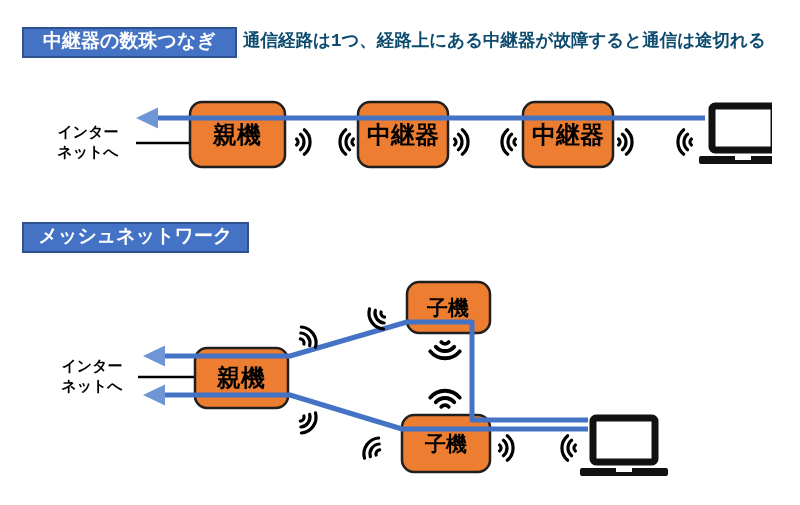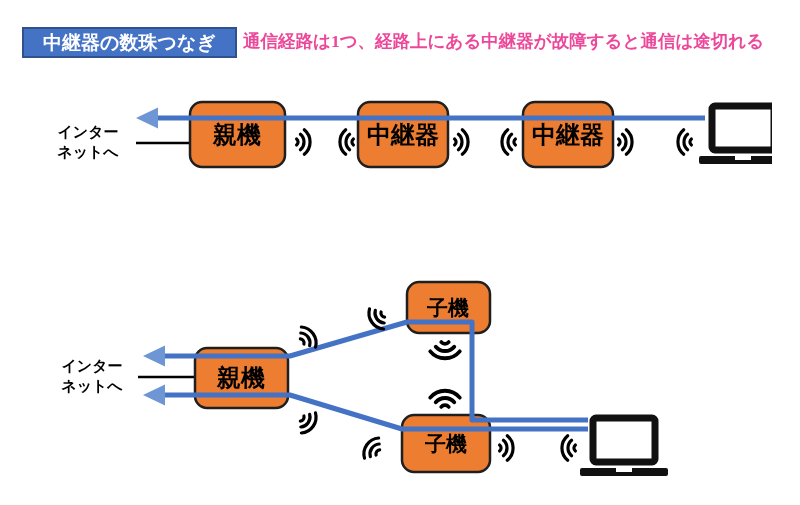--- a/index.html
+++ b/index.html
@@ -1,20 +1,20 @@
 <!DOCTYPE html>
 <html><head>
 <meta charset="utf-8">
 <style>
   html,body{margin:0;padding:0;background:#fff;}
   .page{position:relative;width:772px;height:505px;background:#fff;overflow:hidden;
-        font-family:Liberation Serif, serif;}
+        font-family:Liberation Mono, monospace;}
   .hdr-badge{position:absolute;background:#4472C4;border:2px solid #2F528F;color:#fff;
              font-weight:bold;font-size:19px;height:27px;line-height:27px;text-align:center;}
-  .desc{position:absolute;color:#ec4899;font-weight:bold;font-size:17.5px;height:31px;line-height:31px;
+  .desc{position:absolute;color:#0c4a6e;font-weight:bold;font-size:17.5px;height:31px;line-height:31px;
         white-space:nowrap;}
   svg.diagram{position:absolute;left:0;width:800px;display:block;}
   .node{fill:#ED7D31;stroke:#1F1F1F;stroke-width:2.5px;}
   .nlabel{font-weight:bold;fill:#000;text-anchor:middle;font-size:24px;}
   .nlabel-sm{font-weight:bold;fill:#000;text-anchor:middle;font-size:21px;}
   .inet{font-weight:bold;fill:#000;text-anchor:middle;font-size:15px;}
   .blueline{stroke:#4472C4;stroke-width:5px;fill:none;stroke-linejoin:round;}
   .ahead{fill:#6E96D4;}
   .blkline{stroke:#000;stroke-width:2.5px;}
 </style>
@@ -59,20 +59,21 @@
     <use href="#wifi-r" transform="translate(294,52)"></use>
     <use href="#wifi-r" transform="translate(356,52) scale(-1,1)"></use>
     <use href="#wifi-r" transform="translate(452,52)"></use>
     <use href="#wifi-r" transform="translate(518,52) scale(-1,1)"></use>
     <use href="#wifi-r" transform="translate(616,52)"></use>
     <use href="#wifi-r" transform="translate(694,52) scale(-1,1)"></use>
 
     <use href="#laptop" transform="translate(712,16)"></use>
   </svg>
 
+  <div class="hdr-badge" style="left:22px;top:222px;width:223px;">メッシュネットワーク</div>
 
   <svg class="diagram" style="top:265px;height:240px;" viewBox="0 0 800 240">
 
     <line class="blkline" x1="138" y1="112" x2="196" y2="112"></line>
     <text class="inet" x="92" y="106">インター</text>
     <text class="inet" x="92" y="126">ネットへ</text>
 
     <rect class="node" x="195" y="83" width="93" height="60" rx="12"></rect>
     <rect class="node" x="407" y="17" width="83" height="51" rx="12"></rect>
     <rect class="node" x="402" y="150" width="88" height="57" rx="12"></rect>

